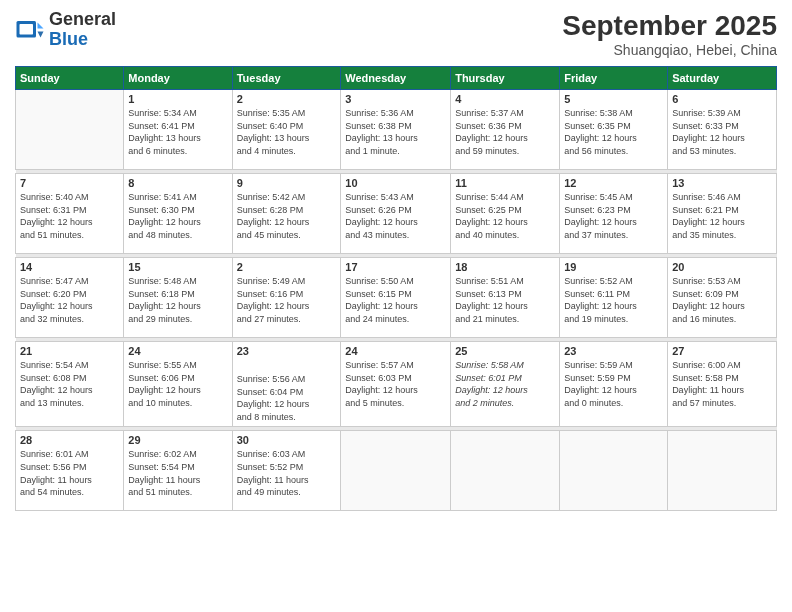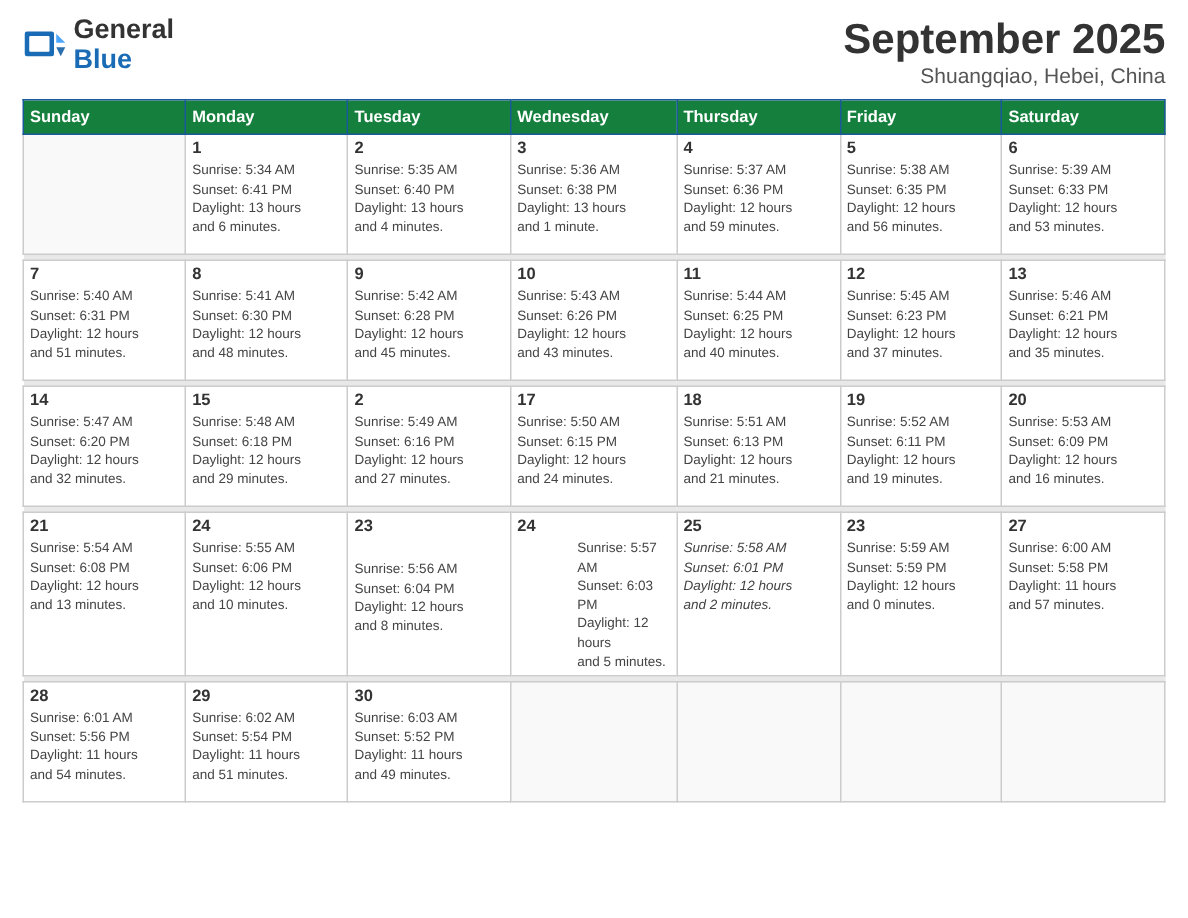--- a/index.html
+++ b/index.html
@@ -322,21 +322,21 @@
           </td>
           <td>
             <div class="day-num">23</div>
             <div class="day-info" style="white-space: pre-line; margin-top: 16px;">Sunrise: 5:56 AM
 Sunset: 6:04 PM
 Daylight: 12 hours
 and 8 minutes.</div>
           </td>
           <td>
             <div class="day-num">24</div>
-            <div class="day-info" style="white-space: pre-line; margin-left: 40px;">Sunrise: 5:57 AM
+            <div class="day-info" style="white-space: pre-line;">Sunrise: 5:57 AM
 Sunset: 6:03 PM
 Daylight: 12 hours
 and 5 minutes.</div>
           </td>
           <td>
             <div class="day-num">25</div>
             <div class="day-info" style="white-space: pre-line; font-style: italic;">Sunrise: 5:58 AM
 Sunset: 6:01 PM
 Daylight: 12 hours
 and 2 minutes.</div>

